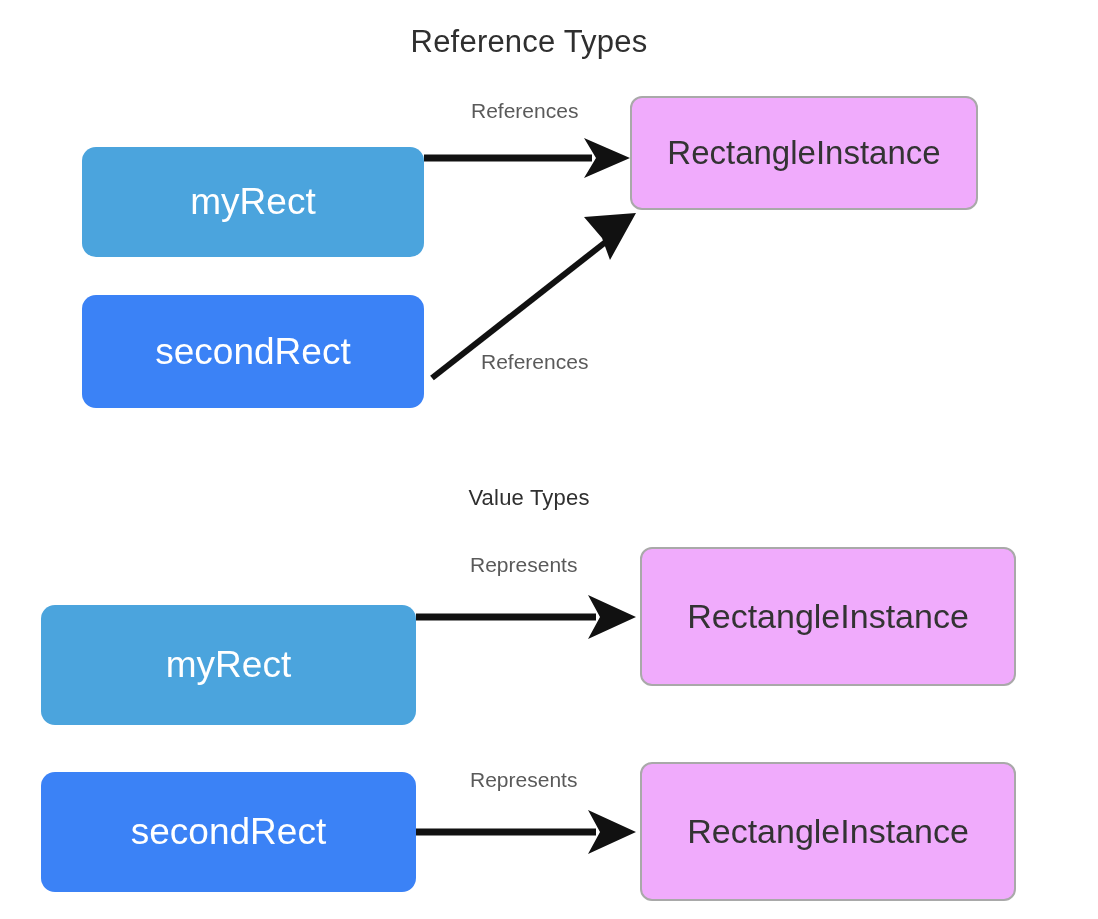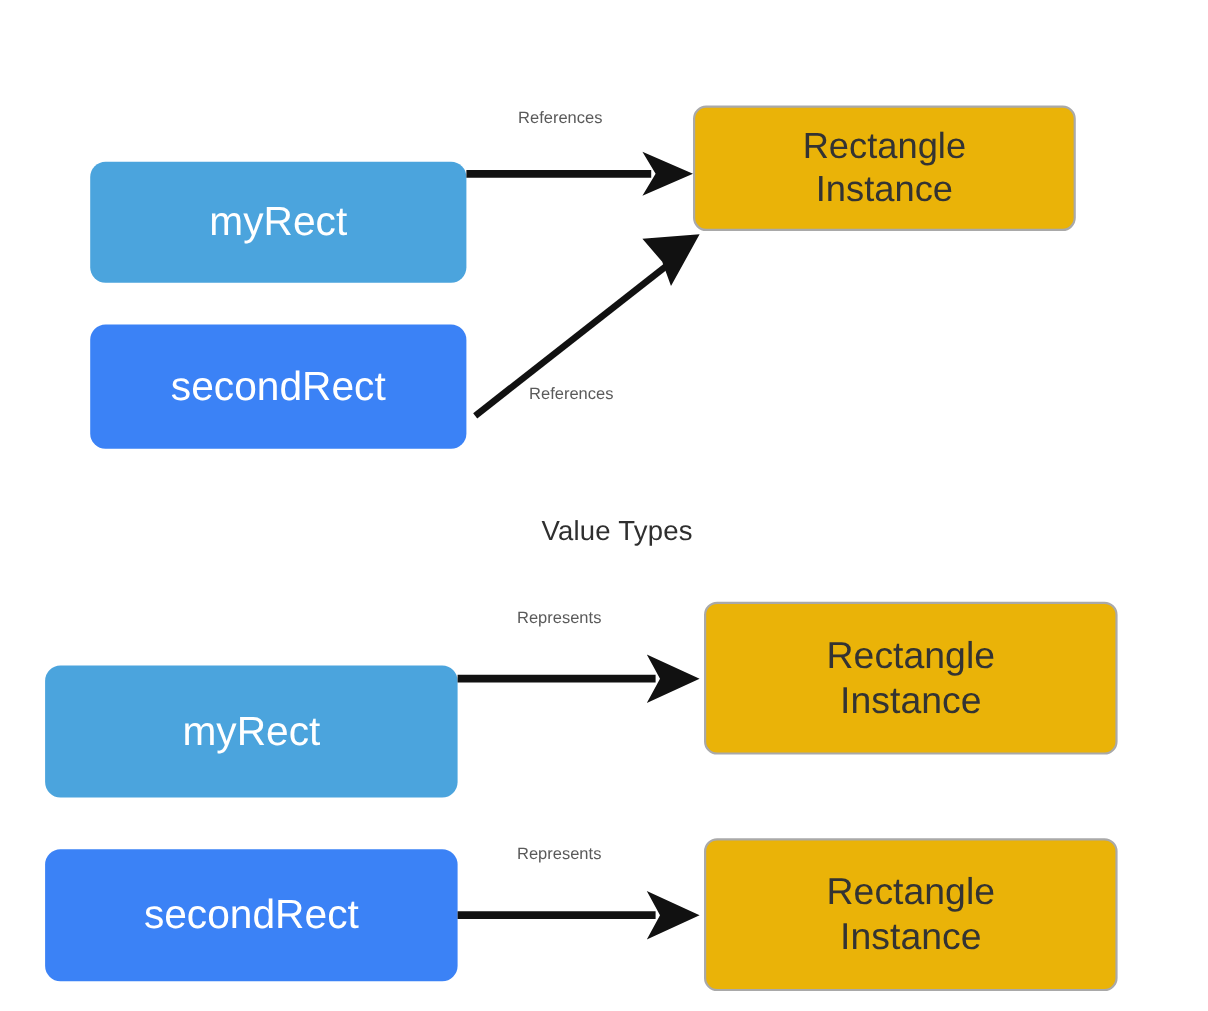--- a/index.html
+++ b/index.html
@@ -27,77 +27,77 @@
   }
   #title-reference-types {
     left: 0;
     top: 24px;
     width: 1058px;
     font-size: 31px;
     letter-spacing: 0.2px;
   }
   #title-value-types {
     left: 0;
-    top: 469px;
+    top: 485px;
     width: 1058px;
-    font-size: 25px;
+    font-size: 22px;
     letter-spacing: 0.2px;
-    padding-left: 32px;
   }
 
   .var-box {
     position: absolute;
     border-radius: 14px;
     display: flex;
     align-items: center;
     justify-content: center;
     color: #ffffff;
     font-family: "Liberation Sans", sans-serif;
     font-weight: 400;
     box-sizing: border-box;
   }
   .var-box.light { background: #4ba4dd; margin-top: 48px; }
   .var-box.dark  { background: #3b82f6; }
 
   .instance-box {
     position: absolute;
-    background: #eab308;
+    background: #f0abfc;
     border: 2px solid #a9a9a9;
     border-radius: 12px;
     display: flex;
-    flex-direction: column;
+    flex-direction: row;
     align-items: center;
     justify-content: center;
     color: #333333;
     font-family: "Liberation Sans", sans-serif;
     font-weight: 400;
     line-height: 1.18;
     box-sizing: border-box;
   }
   .instance-box .line { display: block; white-space: nowrap; }
 
   .edge-label {
     position: absolute;
     color: #5a5a5a;
     font-family: "Liberation Sans", sans-serif;
-    font-size: 15px;
+    font-size: 21px;
     font-weight: 400;
     white-space: nowrap;
   }
 
   .arrow-svg {
     position: absolute;
     overflow: visible;
   }
 </style>
 </head>
 <body>
 
 <div id="canvas">
 
+  <div class="section-title" id="title-reference-types">Reference Types</div>
 
   <div class="var-box light" style="left:82px; top:99px; width:342px; height:110px; font-size:37px;">
     <span>myRect</span>
   </div>
 
   <div class="var-box dark" style="left:82px; top:295px; width:342px; height:113px; font-size:37px;">
     <span>secondRect</span>
   </div>
 
   <div class="instance-box" style="left:630px; top:96px; width:348px; height:114px; font-size:33px;">

